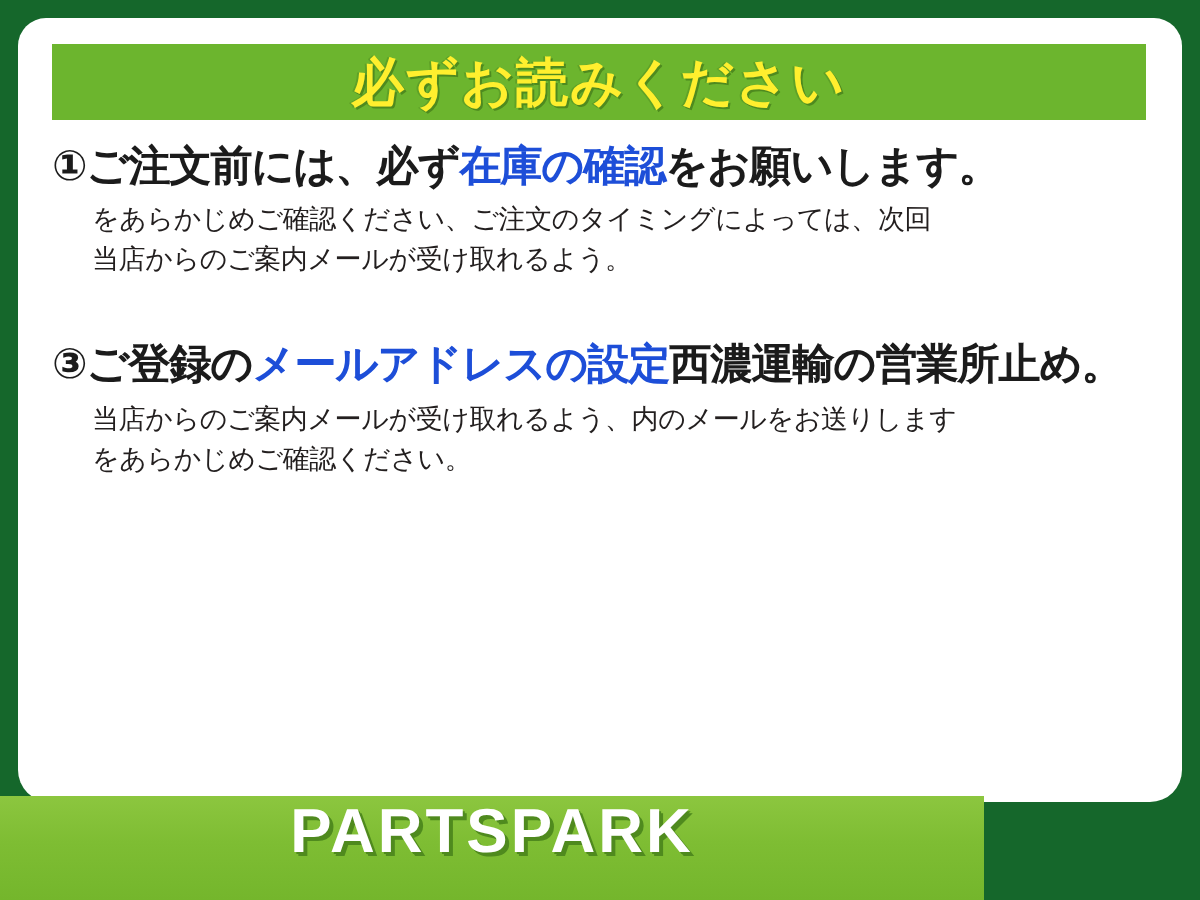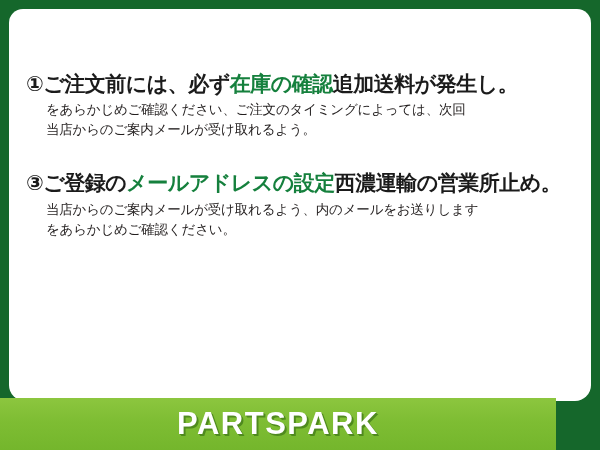--- a/index.html
+++ b/index.html
@@ -69,21 +69,21 @@
     white-space: nowrap;
   }
   .item-heading.wrap {
     white-space: normal;
   }
   .heading-line2 {
     display: block;
     padding-left: 22px;
   }
   .hl {
-    color: #15803d;
+    color: #1d4ed8;
   }
   .item-body {
     font-size: 13.5px;
     color: #231f1f;
     line-height: 19.5px;
     padding-left: 20px;
     letter-spacing: -0.2px;
     white-space: nowrap;
   }
   .item-body div {
@@ -94,48 +94,51 @@
   .item-1 .item-body { padding-top: 3px; }
   .item-2 { padding-top: 14px; }
   .item-2 .item-body { padding-top: 4px; }
   .item-3 { padding-top: 13px; }
   .item-3 .item-body { padding-top: 4px; }
   
   .footer {
     position: absolute;
     left: 0;
     bottom: 0;
-    width: 556px;
+    width: 492px;
     height: 52px;
     background: linear-gradient(180deg, #8cc63f 0%, #7ebd33 45%, #74b62c 100%);
     display: flex;
-    align-items: center;
+    align-items: flex-start;
     justify-content: center;
   }
   .footer-brand {
     color: #ffffff;
     font-size: 31px;
     font-weight: bold;
     letter-spacing: 1.5px;
     text-shadow: 2px 2px 0 #4f8a1e, 1px 1px 0 #4f8a1e;
   }
 </style>
 </head>
 <body>
 
 <div class="notice">
 
   <div class="panel">
 
+    <div class="header-band">
+      <div class="header-title">必ずお読みください</div>
+    </div>
 
     <div class="content">
 
       <div class="item item-1">
         <div class="item-heading">
-          <span>①ご注文前には、必ず</span><span class="hl">在庫の確認</span><span>追加送料が発生し。</span>
+          <span>①ご注文前には、必ず</span><span class="hl">在庫の確認</span><span>をお願いします。</span>
         </div>
         <div class="item-body">
           <div>をあらかじめご確認ください、ご注文のタイミングによっては、次回</div>
           <div>当店からのご案内メールが受け取れるよう。</div>
         </div>
       </div>
 
       <div class="item item-2">
       </div>
 

